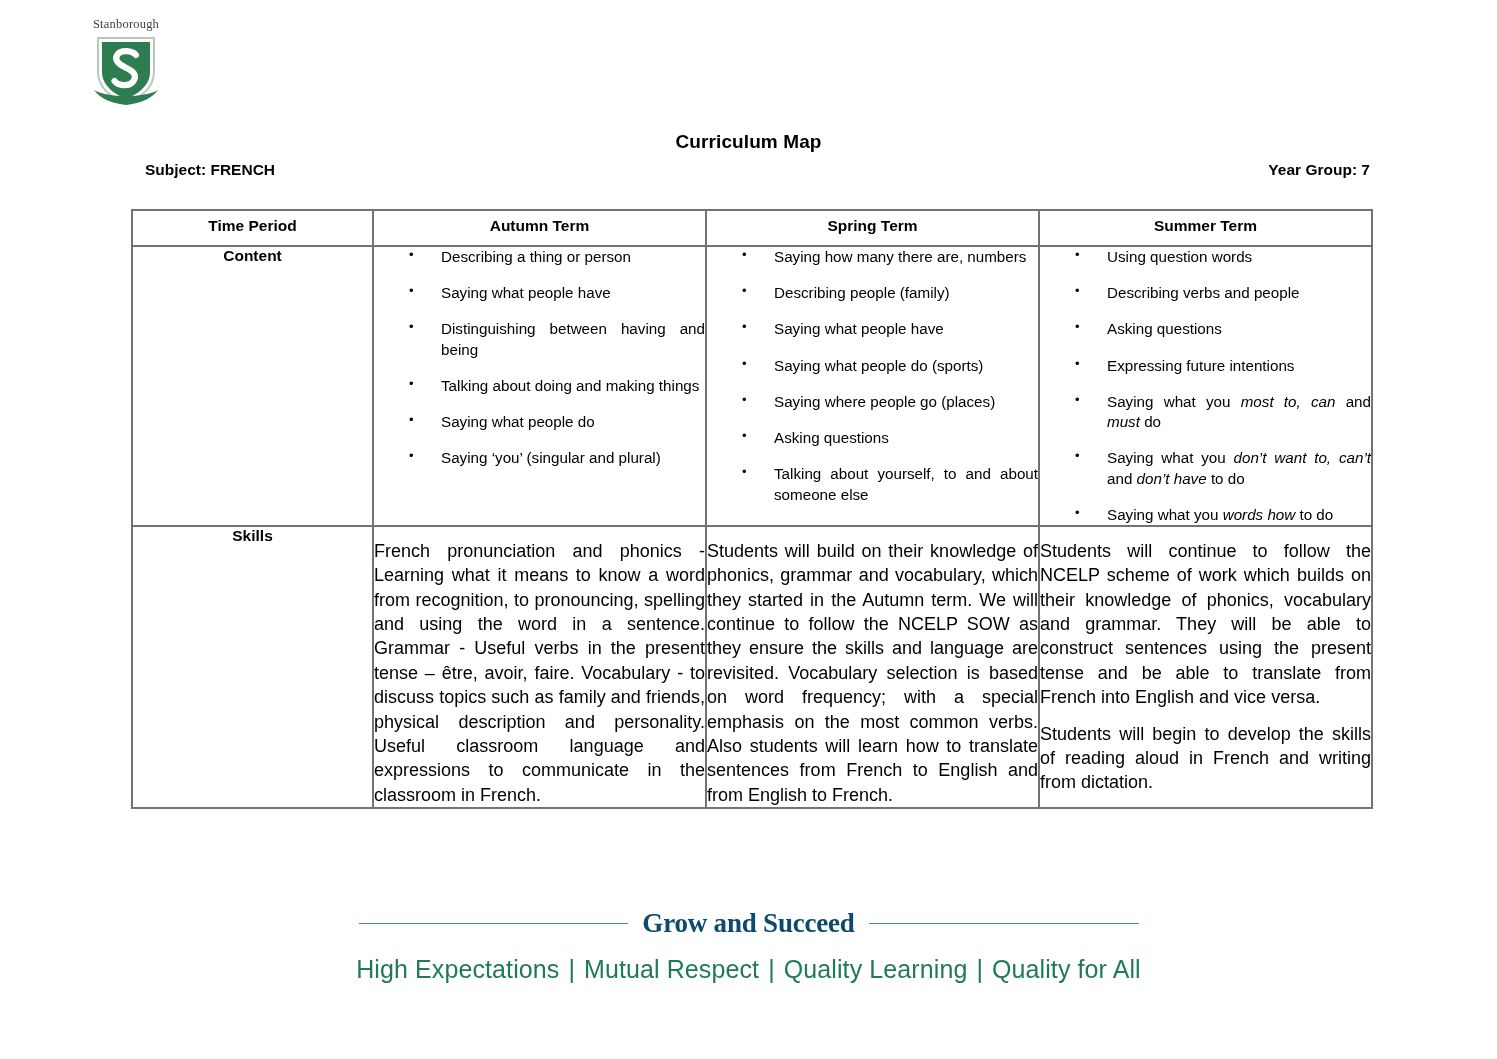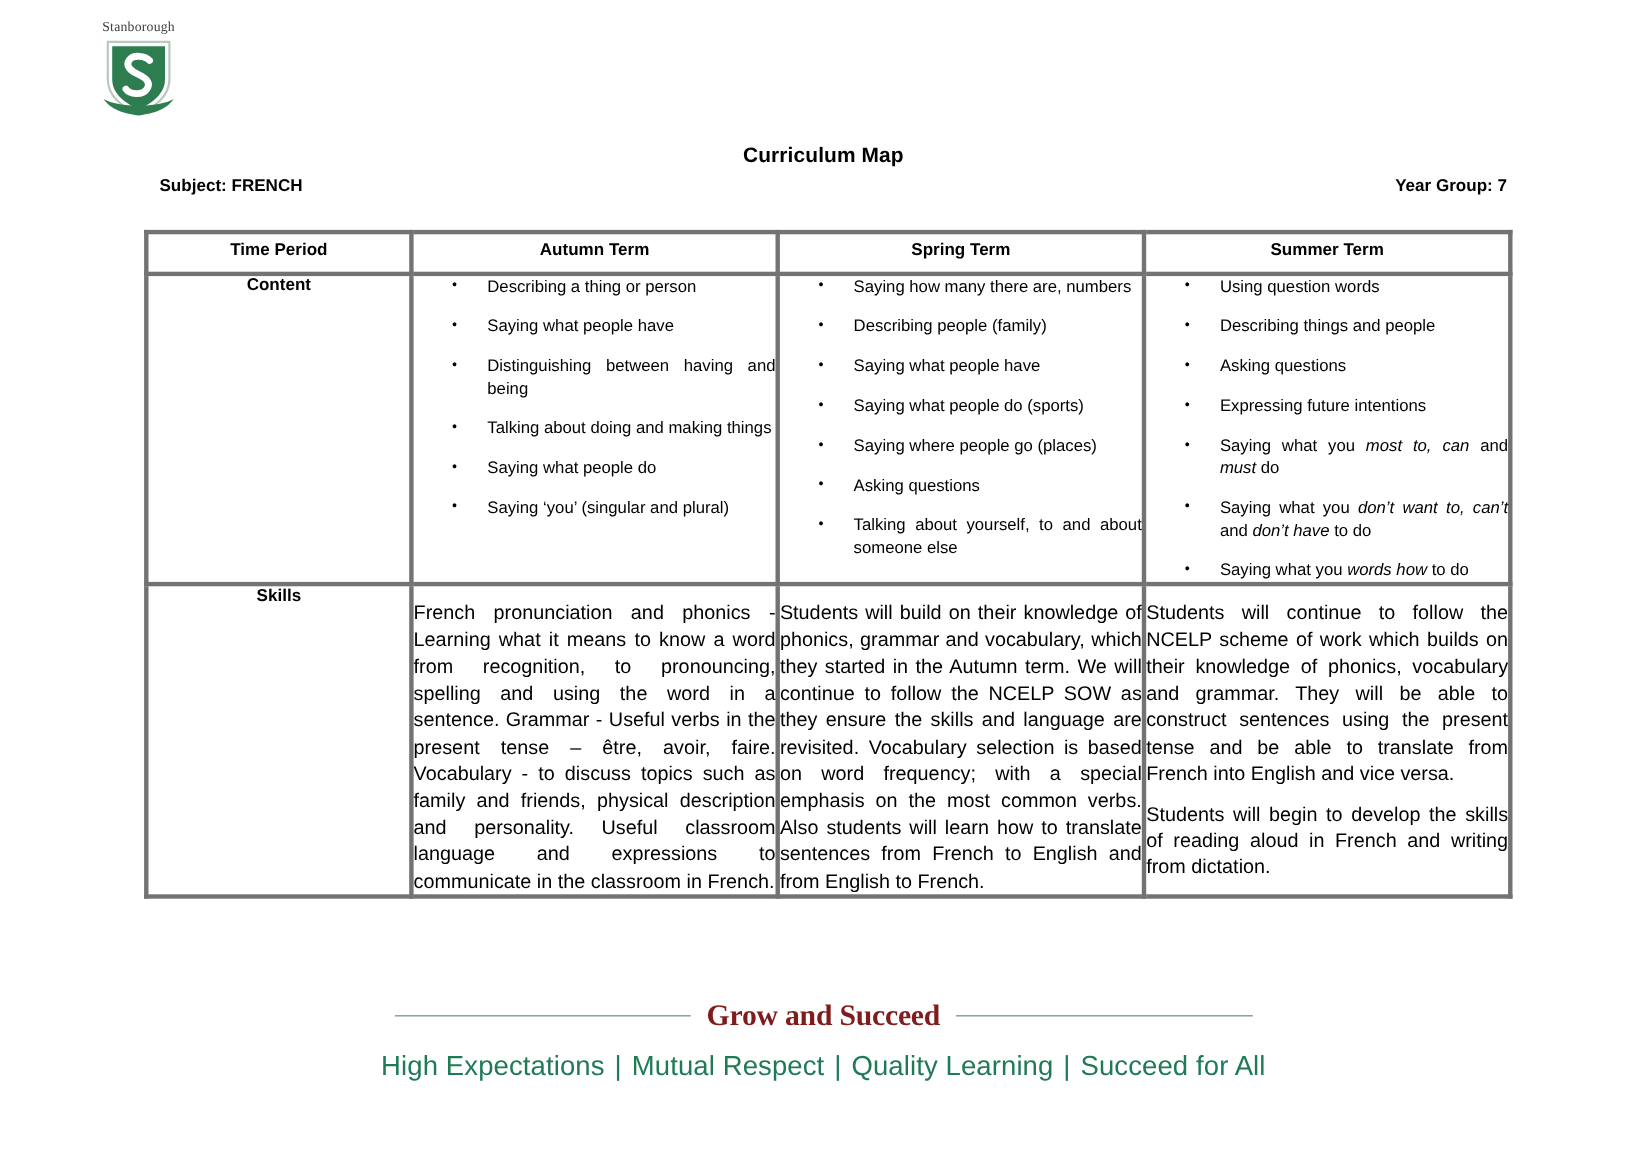--- a/index.html
+++ b/index.html
@@ -71,21 +71,21 @@
   
   .cmap {
     position: absolute;
     left: 131px;
     top: 209px;
     width: 1240px;
     border-collapse: collapse;
     table-layout: fixed;
   }
   .cmap th, .cmap td {
-    border: 4px solid #737373;
+    border: 2px solid #737373;
     vertical-align: top;
     padding: 0;
   }
   .cmap col.c-period { width: 241px; }
   .cmap col.c-term   { width: 333px; }
 
   .cmap thead th {
     text-align: center;
     font-size: 15.5px;
     font-weight: bold;
@@ -156,21 +156,21 @@
   }
   .motto-rule {
     flex: 1 1 auto;
     height: 1px;
     background: #4e8a72;
   }
   .motto-text {
     font-family: "Liberation Serif", serif;
     font-size: 27px;
     font-weight: bold;
-    color: #7f1d1d;
+    color: #0c4a6e;
     white-space: nowrap;
     letter-spacing: -0.2px;
     text-align: center;
   }
   .values-row {
     margin-top: 16px;
     font-size: 25px;
     color: #1f7a56;
     letter-spacing: .1px;
     white-space: nowrap;
@@ -235,21 +235,21 @@
             <li>Saying what people have</li>
             <li>Saying what people do (sports)</li>
             <li>Saying where people go (places)</li>
             <li>Asking questions</li>
             <li>Talking about yourself, to and about someone else</li>
           </ul>
       </td>
       <td class="cell-bullets">
         <ul class="blist">
             <li><span>Using question words</span></li>
-            <li><span>Describing things and people</span></li>
+            <li><span>Describing verbs and people</span></li>
             <li><span>Asking questions</span></li>
             <li><span>Expressing future intentions</span></li>
             <li><span>Saying what you </span><em>most to, can</em><span> and </span><em>must</em><span> do</span></li>
             <li><span>Saying what you </span><em>don’t want to, can’t</em><span> and </span><em>don’t have</em><span> to do</span></li>
             <li><span>Saying what you </span><em>words how</em><span> to do</span></li>
           </ul>
       </td>
     </tr>
     <tr>
       <td class="rowlabel">Skills</td>
@@ -272,14 +272,14 @@
     </tr>
   </tbody>
 </table>
 
 <div class="footer">
   <div class="motto-row">
     <span class="motto-rule"></span>
     <span class="motto-text">Grow and Succeed</span>
     <span class="motto-rule"></span>
   </div>
-  <div class="values-row"><span>High Expectations</span><span class="sep">|</span><span>Mutual Respect</span><span class="sep">|</span><span>Quality Learning</span><span class="sep">|</span><span>Succeed for All</span></div>
+  <div class="values-row"><span>High Expectations</span><span class="sep">|</span><span>Mutual Respect</span><span class="sep">|</span><span>Quality Learning</span><span class="sep">|</span><span>Quality for All</span></div>
 </div>
 
 </body></html>

